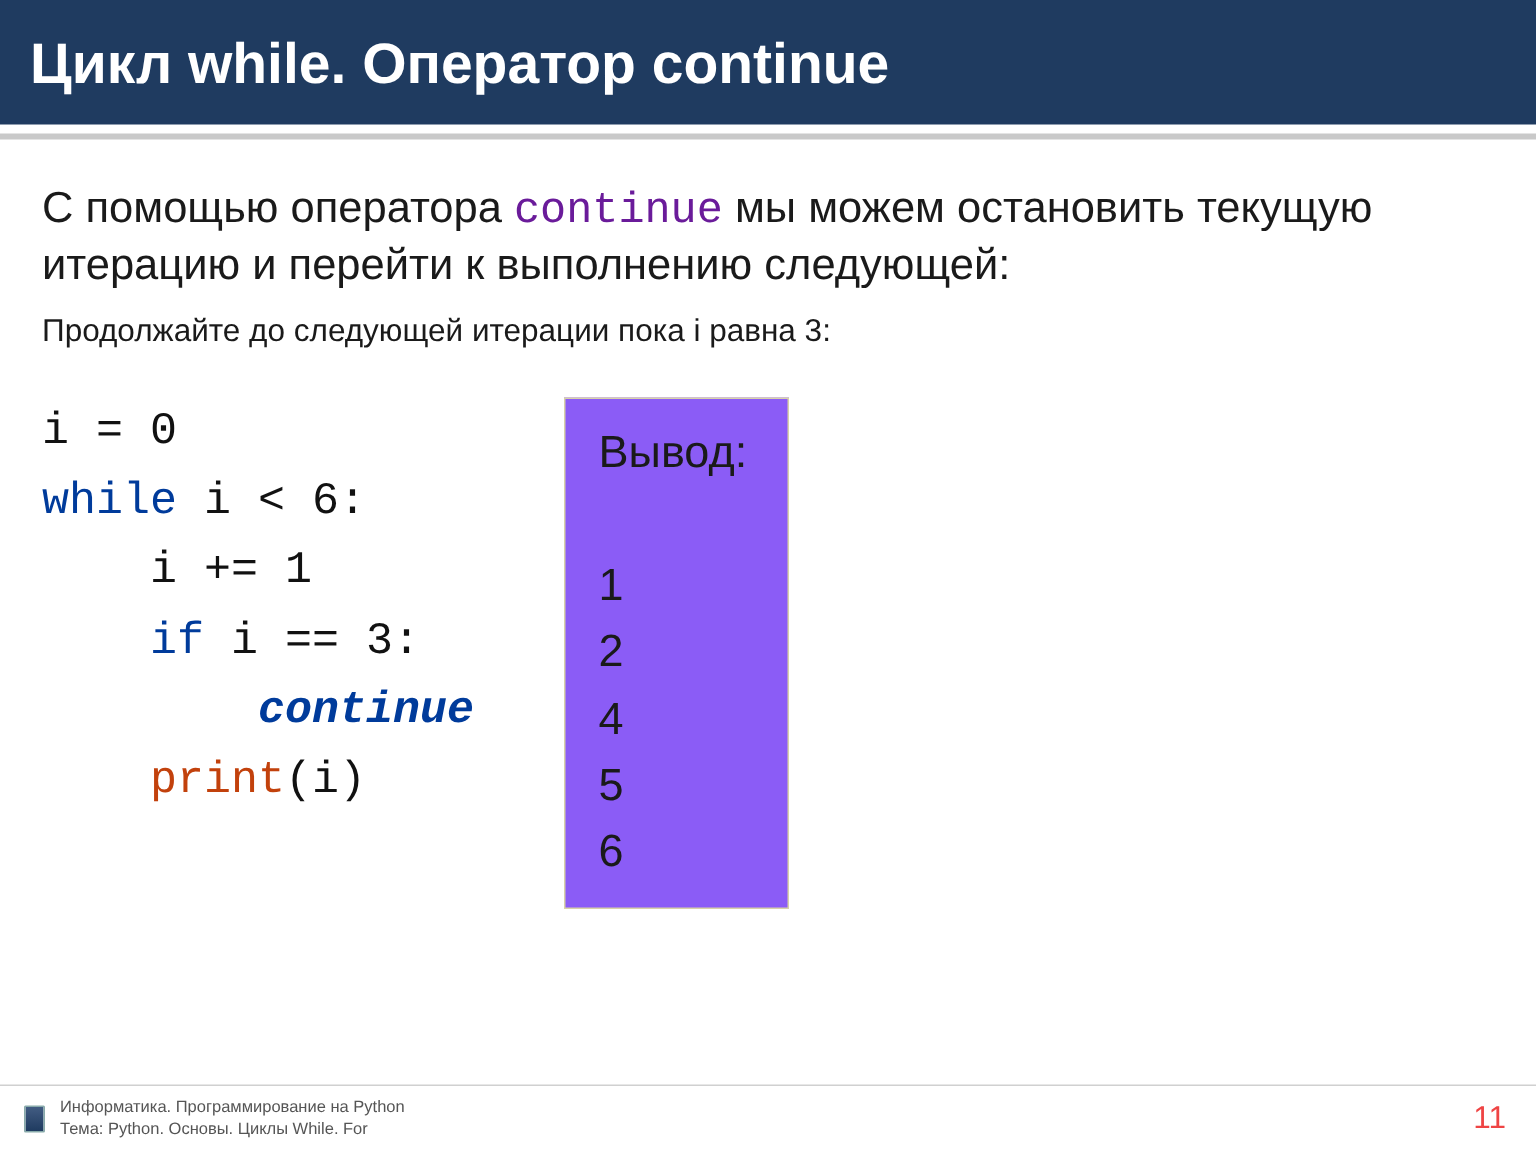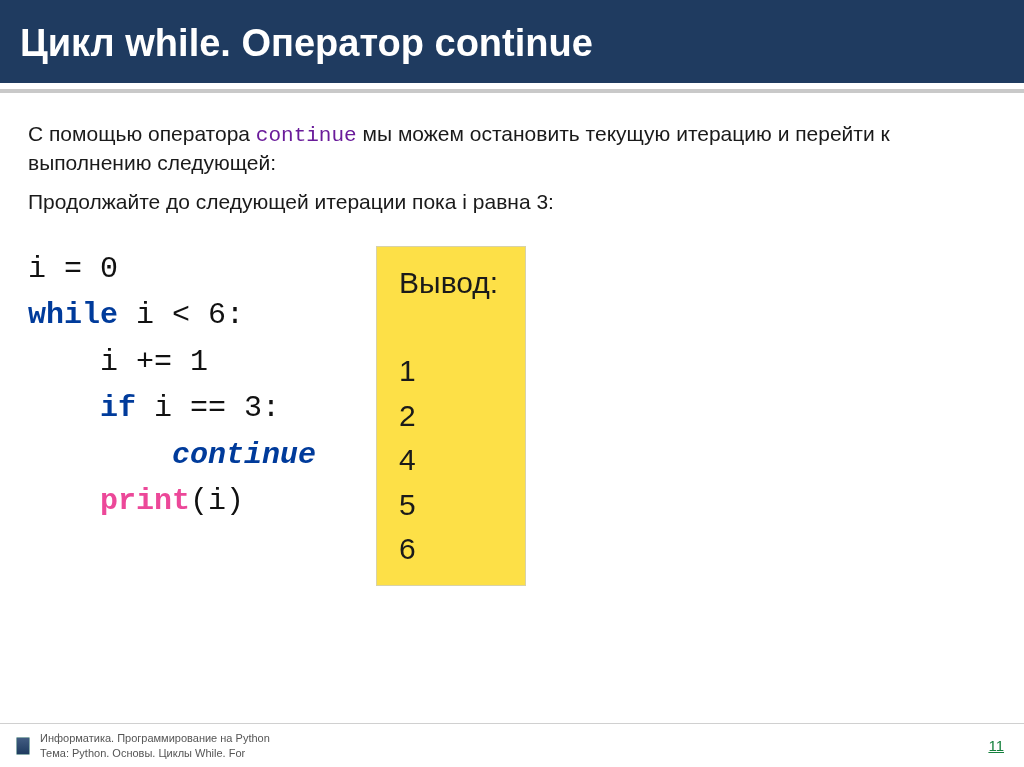--- a/index.html
+++ b/index.html
@@ -2,35 +2,35 @@
 <html><head>
 <meta charset="utf-8">
 <style>
   * { margin: 0; padding: 0; box-sizing: border-box; }
   html, body { width: 1024px; height: 767px; font-family: Arial, Helvetica, sans-serif; background: #fff; }
   .slide { width: 1024px; height: 767px; display: flex; flex-direction: column; position: relative; justify-content: center; }
   .header { background: #1f3b60; color: #fff; padding: 22px 20px 18px 20px; }
   .header h1 { font-size: 38px; font-weight: bold; }
   .divider { height: 4px; background: #c9c9c9; margin-top: 6px; }
   .content { flex: 1; padding: 28px 28px 0 28px; color: #1a1a1a; }
-  .desc { font-size: 21px; line-height: 1.28; margin-bottom: 12px; }
+  .desc { font-size: 29px; line-height: 1.28; margin-bottom: 12px; }
   .desc2 { font-size: 21px; line-height: 1.28; margin-bottom: 30px; }
   .kw { color: #6a1b9a; font-family: "Courier New", monospace; }
   .row { display: flex; gap: 60px; align-items: flex-start; }
   .code { font-family: "Courier New", monospace; font-size: 30px; line-height: 1.55; white-space: pre; }
-  .c-kw { color: #003b9b; font-weight: bold; }
-  .c-op { color: #ec4899; font-weight: bold; }
+  .c-kw { color: #003b9b; font-weight: normal; }
+  .c-op { color: #c2410c; font-weight: normal; }
   .c-cont { color: #003b9b; font-style: italic; font-weight: bold; }
   .c-id { color: #111; }
   .c-num { color: #111; }
-  .output { background: #fde047; border: 1px solid #d8d2a8; padding: 14px 22px 14px 22px; font-size: 30px; line-height: 1.48; font-family: Arial, sans-serif; min-width: 150px; }
+  .output { background: #8b5cf6; border: 1px solid #d8d2a8; padding: 14px 22px 14px 22px; font-size: 30px; line-height: 1.48; font-family: Arial, sans-serif; min-width: 150px; }
   .footer { height: 44px; border-top: 1px solid #d0d0d0; display: flex; align-items: center; padding: 12px 16px; font-size: 11px; color: #555; position: relative; }
   .footer-icon { width: 14px; height: 18px; background: linear-gradient(#425c82,#1f3b60); margin-right: 10px; border: 1px solid #8aa; border-radius: 1px; }
   .footer-text { line-height: 1.3; }
-  .page-num { position: absolute; right: 20px; font-size: 15px; color: #15803d; text-decoration: underline; }
+  .page-num { position: absolute; right: 20px; font-size: 21px; color: #ef4444; }
 </style>
 </head>
 <body>
 
 <div class="slide">
 
   <div class="header">
     <h1>Цикл while. Оператор continue</h1>
   </div>
   <div class="divider"></div>

